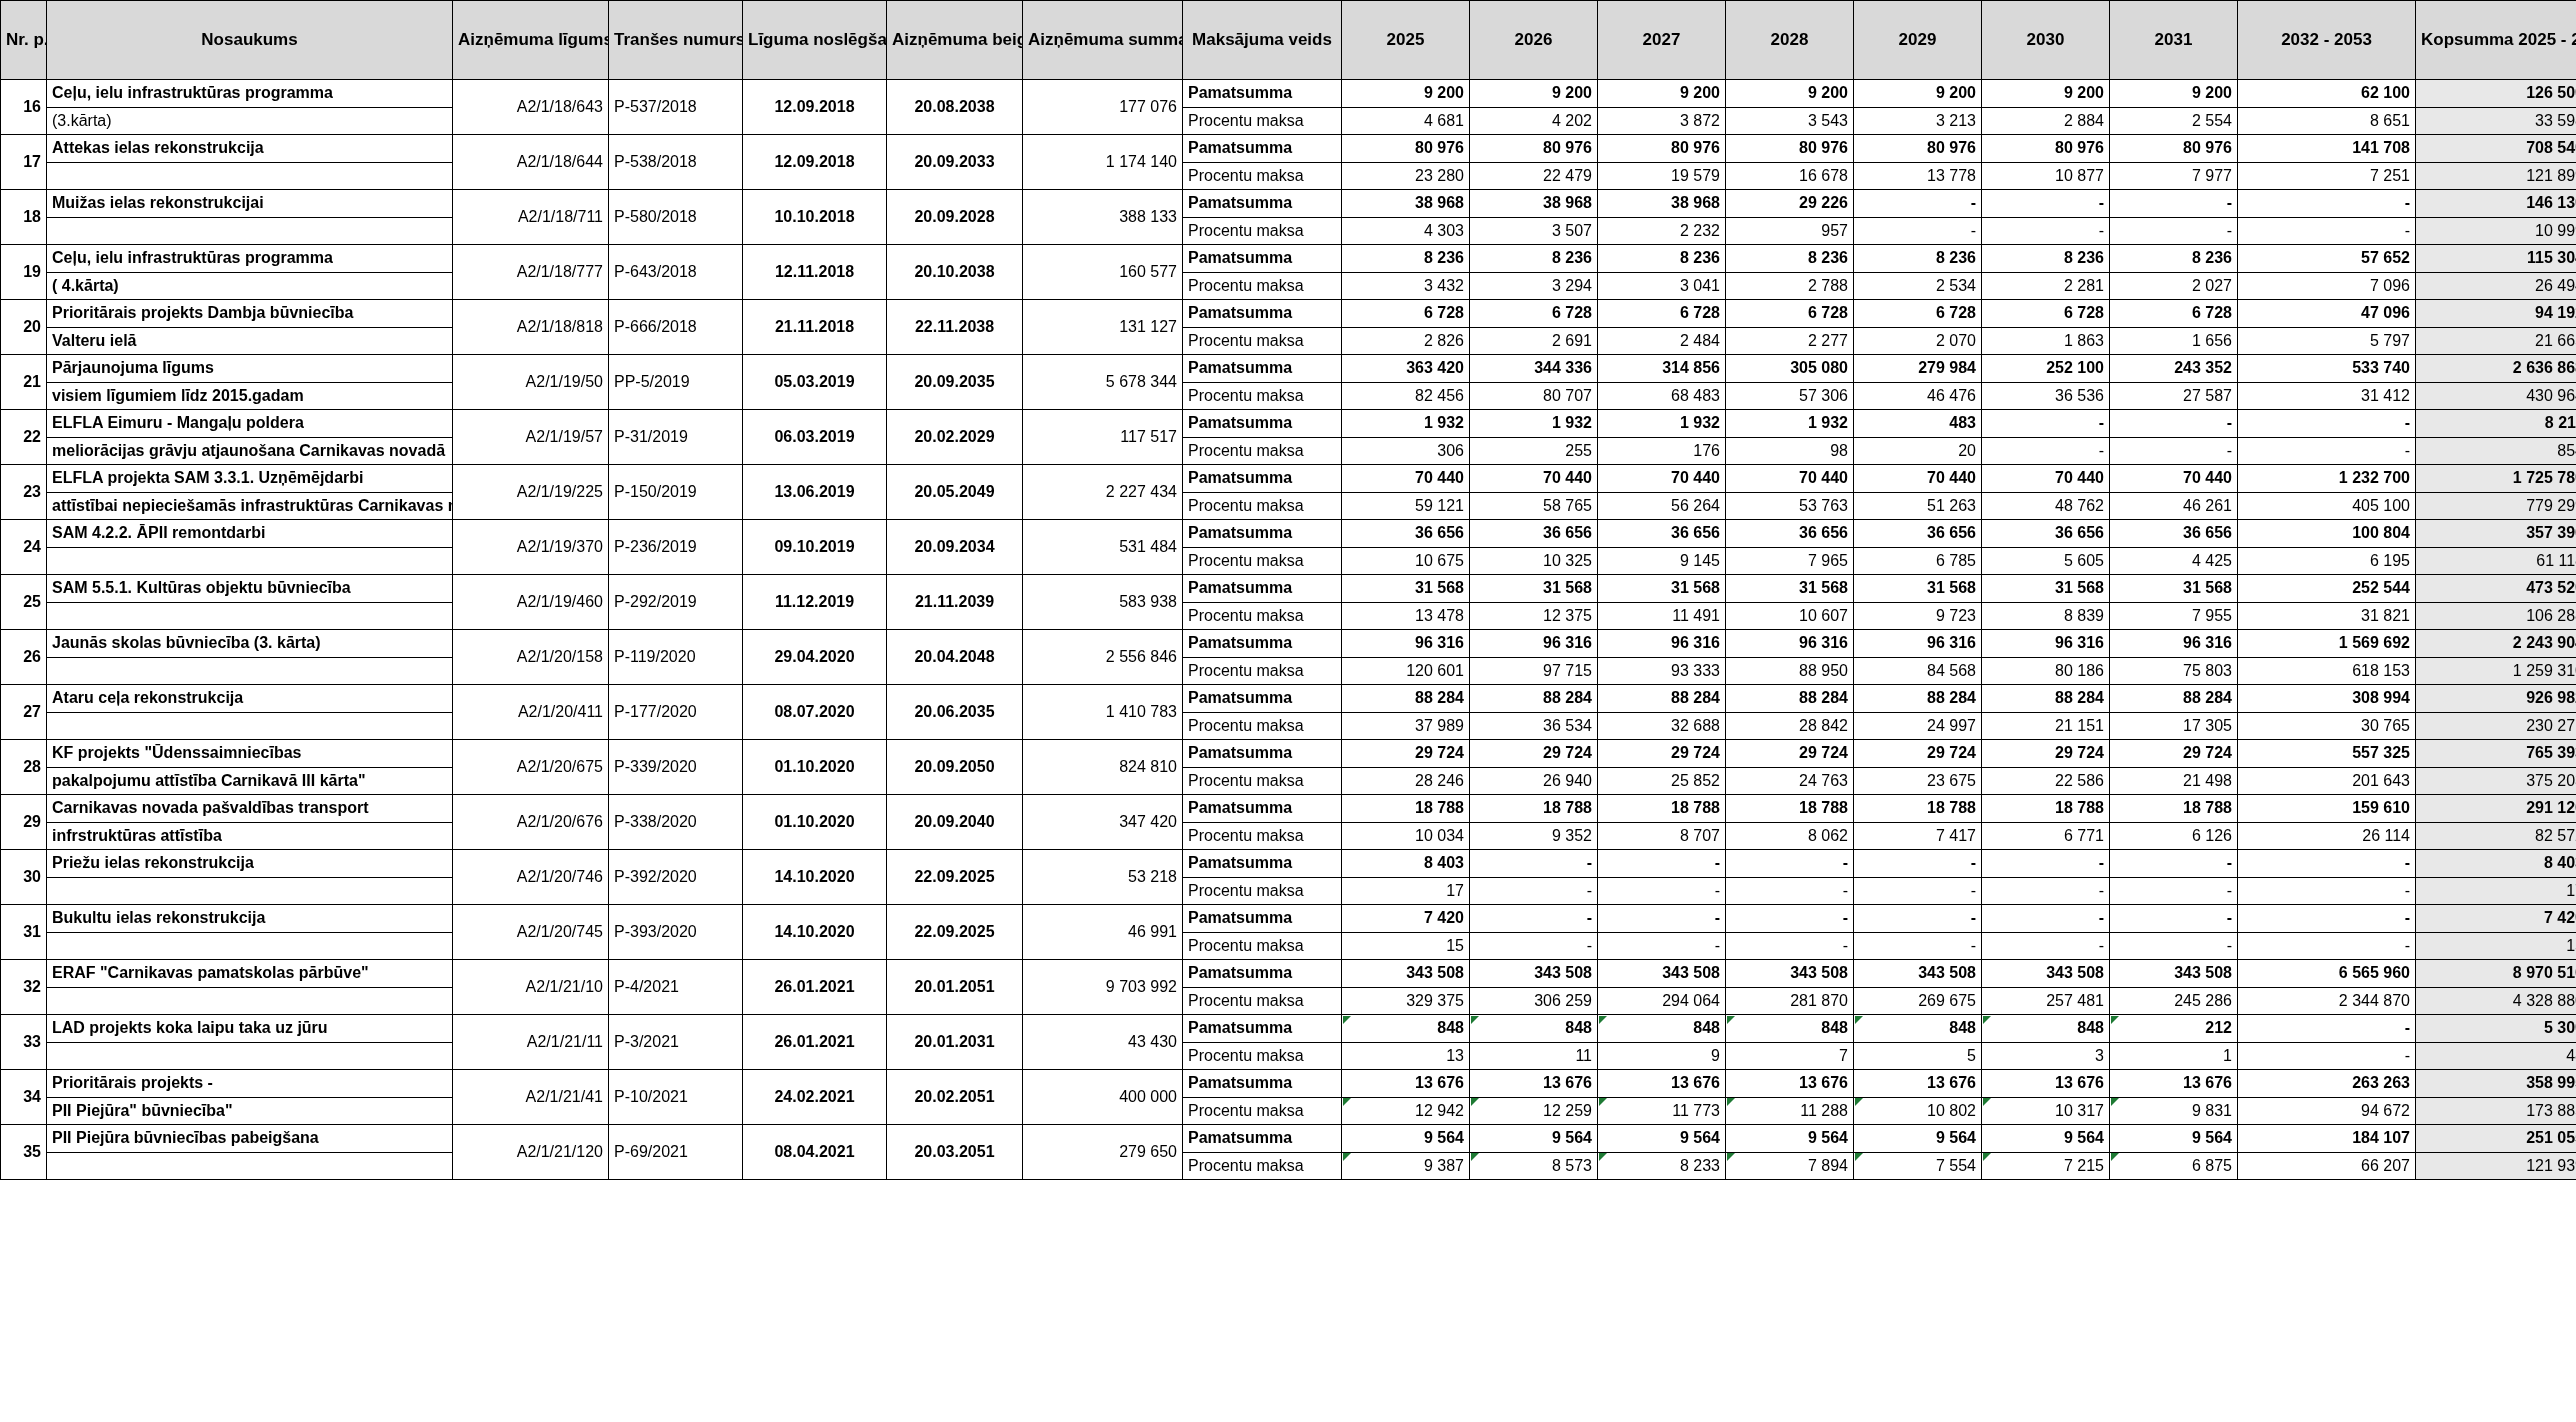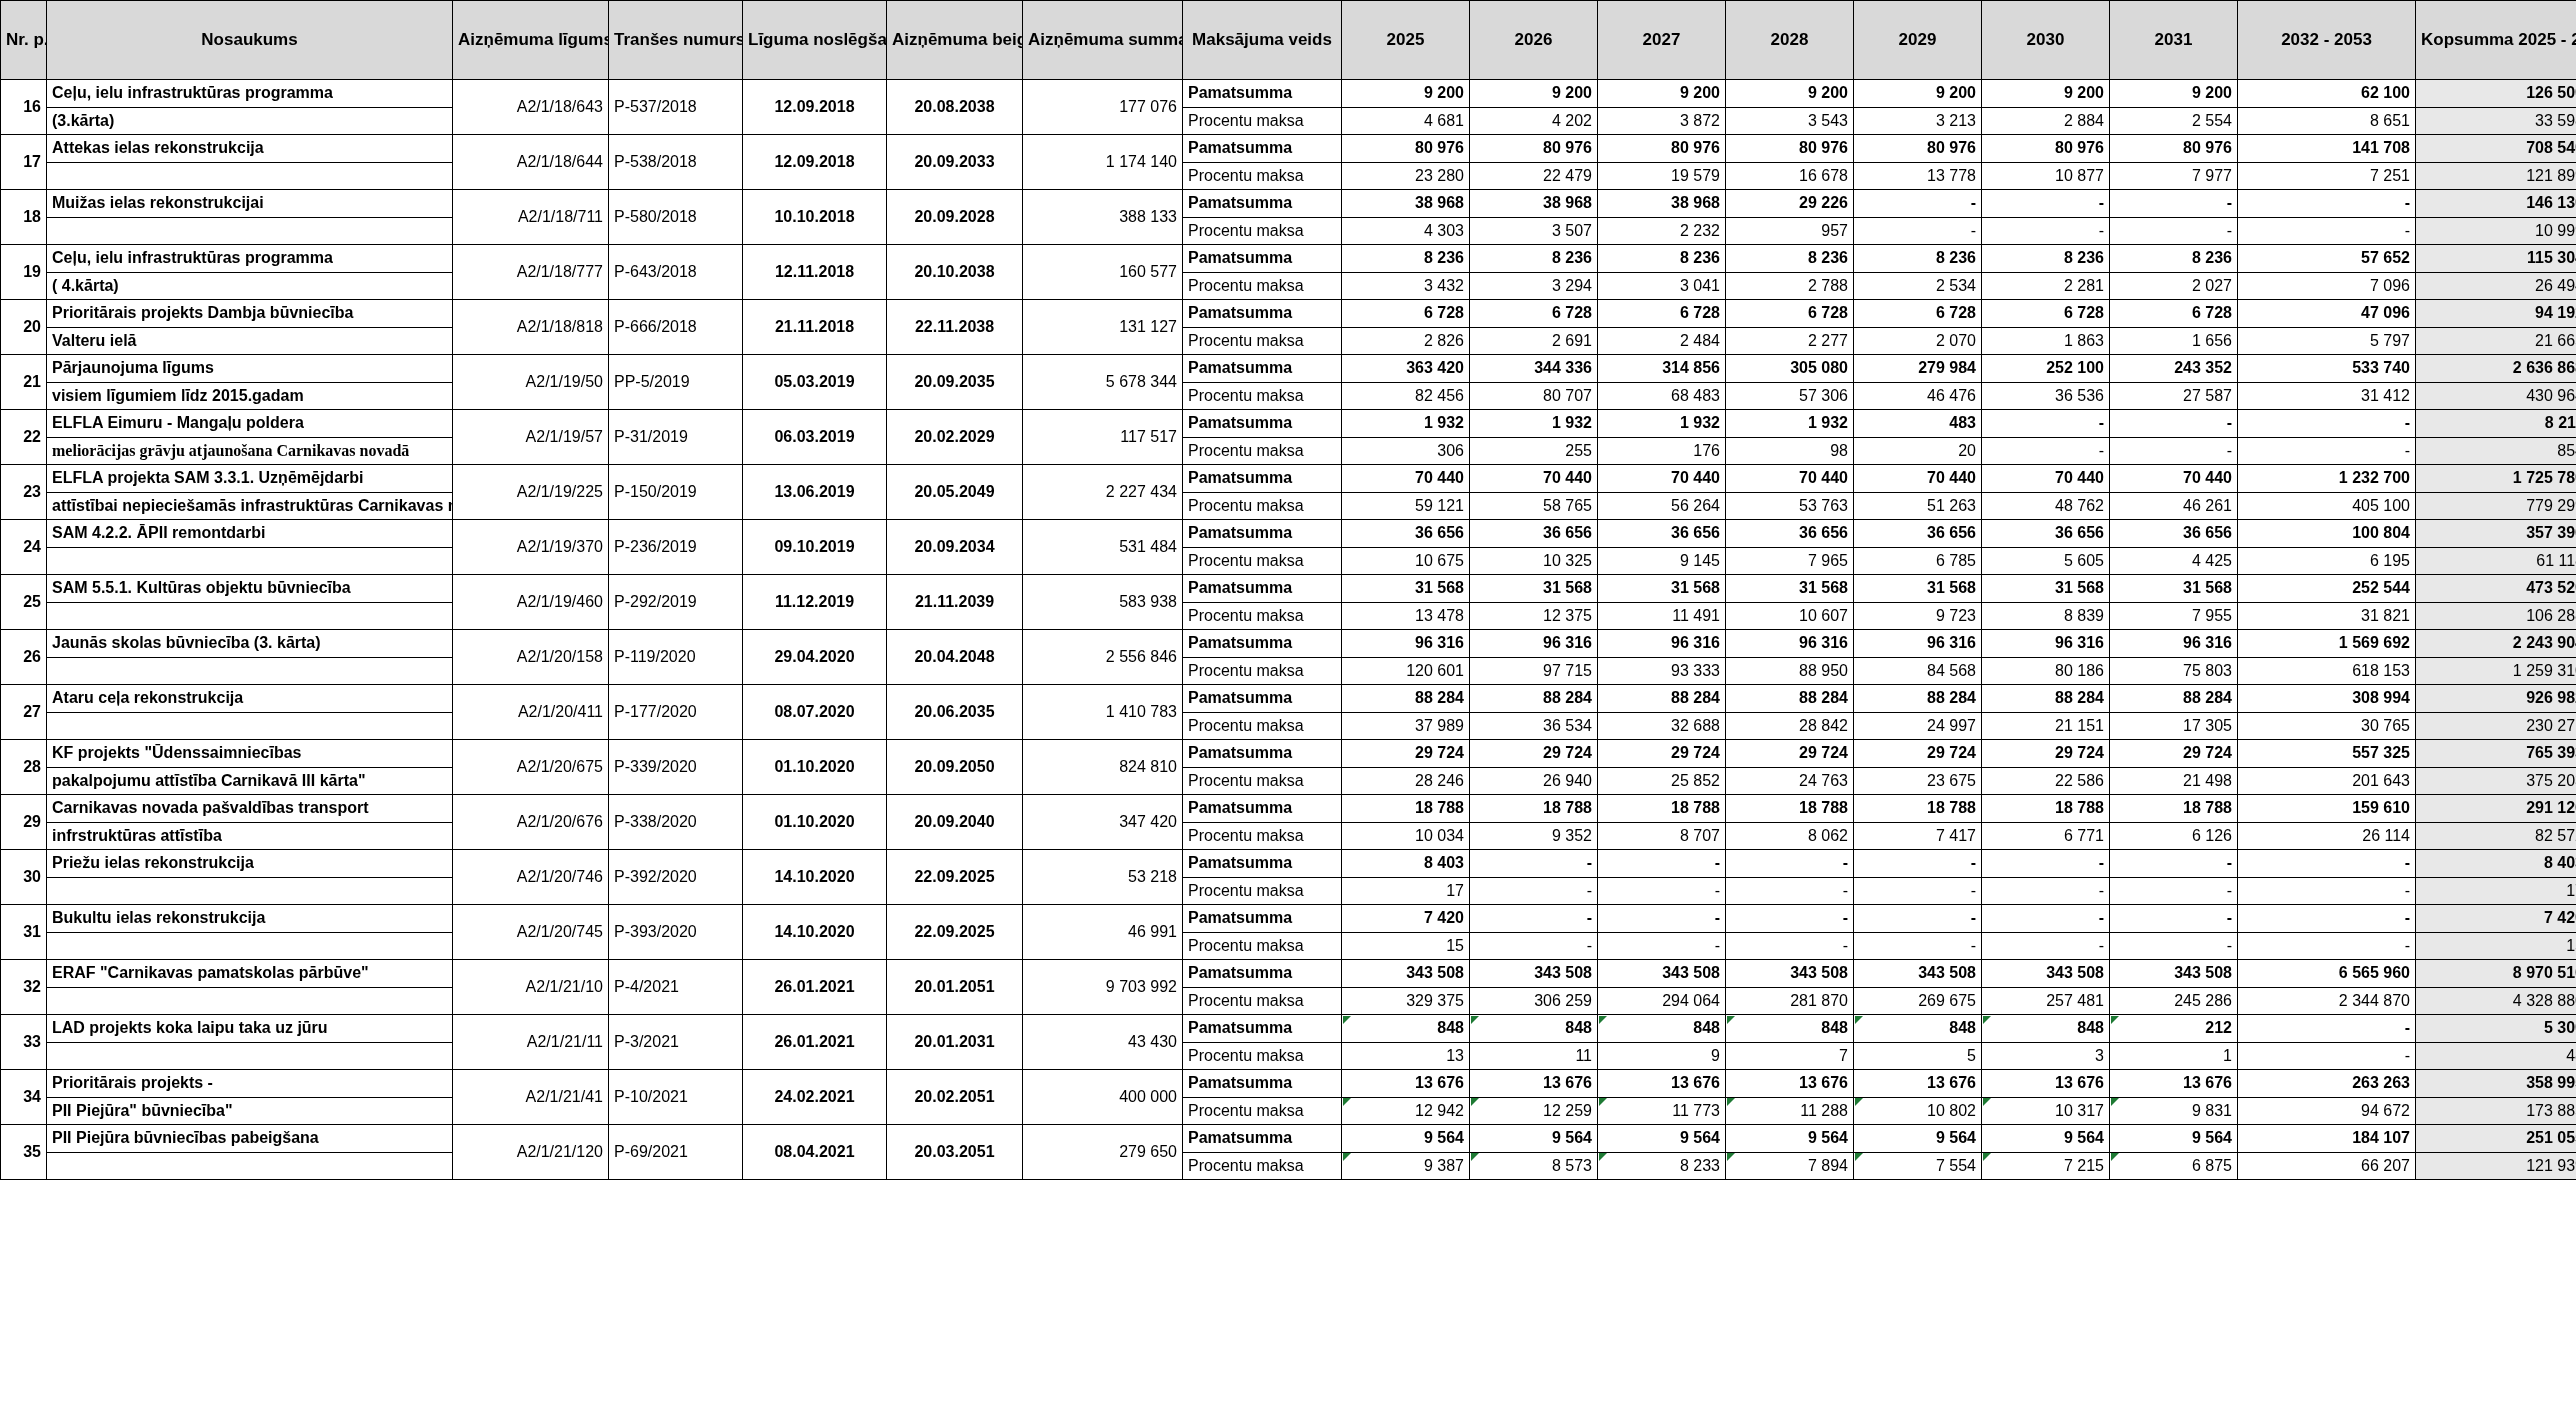--- a/index.html
+++ b/index.html
@@ -133,21 +133,21 @@
         <td class="num">9 200</td>
         <td class="num">9 200</td>
         <td class="num">9 200</td>
         <td class="num">9 200</td>
         <td class="num">9 200</td>
         <td class="num">9 200</td>
         <td class="num">62 100</td>
         <td class="total">126 500</td>
       </tr>
       <tr class="interest row-h">
-        <td class="name" style="font-weight: bold;">(3.kārta)</td>
+        <td class="name" style="font-weight: normal;">(3.kārta)</td>
         <td class="ptype">Procentu maksa</td>
         <td class="num">4 681</td>
         <td class="num">4 202</td>
         <td class="num">3 872</td>
         <td class="num">3 543</td>
         <td class="num">3 213</td>
         <td class="num">2 884</td>
         <td class="num">2 554</td>
         <td class="num">8 651</td>
         <td class="total">33 598</td>
@@ -325,21 +325,21 @@
         <td class="num">1 932</td>
         <td class="num">1 932</td>
         <td class="num">1 932</td>
         <td class="num">483</td>
         <td class="num">-</td>
         <td class="num">-</td>
         <td class="num">-</td>
         <td class="total">8 211</td>
       </tr>
       <tr class="interest row-h">
-        <td class="name" style="font-weight: bold; font-family: Liberation Serif, serif;">meliorācijas grāvju atjaunošana Carnikavas novadā</td>
+        <td class="name" style="font-weight: bold;">meliorācijas grāvju atjaunošana Carnikavas novadā</td>
         <td class="ptype">Procentu maksa</td>
         <td class="num">306</td>
         <td class="num">255</td>
         <td class="num">176</td>
         <td class="num">98</td>
         <td class="num">20</td>
         <td class="num">-</td>
         <td class="num">-</td>
         <td class="num">-</td>
         <td class="total">854</td>

